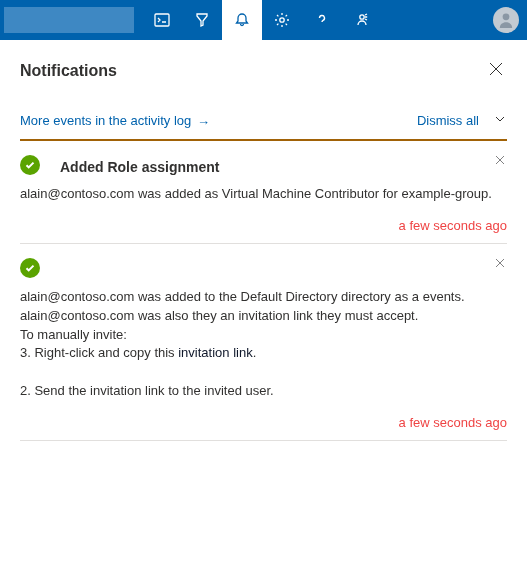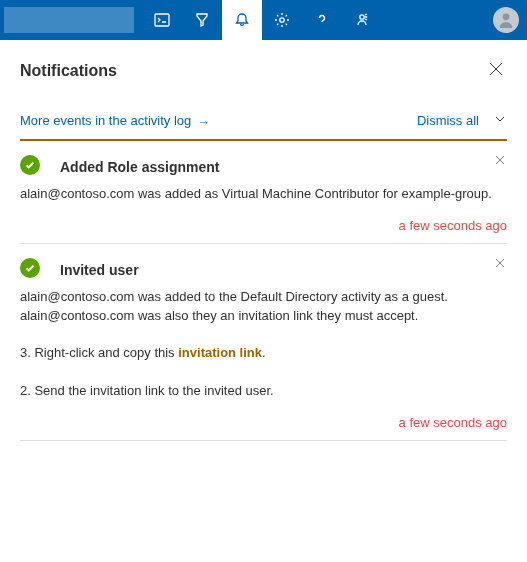--- a/index.html
+++ b/index.html
@@ -140,23 +140,22 @@
     line-height: 1.45;
     color: #323130;
   }
   .notif-time {
     text-align: right;
     font-size: 13px;
     color: #ef4444;
     margin-top: 14px;
   }
   .inline-link {
-    color: #a16207;
-    cursor: pointer;
-    font-weight: bold;
+    color: #0f172a;
+    cursor: pointer;
   }
 </style>
 </head>
 <body>
 
 <div class="topbar">
   <div class="search-box"></div>
   <div class="topbar-icons">
     <div class="topbar-icon">
       <svg width="16" height="16" viewBox="0 0 16 16" fill="none" stroke="currentColor" stroke-width="1.3">
@@ -249,26 +248,25 @@
       <svg width="10" height="10" viewBox="0 0 10 10" stroke="currentColor" stroke-width="1">
           <path d="M1 1l8 8M9 1L1 9"></path>
         </svg>
     </div>
     <div class="notif-head">
       <div class="status-circle">
         <svg width="12" height="12" viewBox="0 0 12 12" fill="none" stroke="#fff" stroke-width="2">
             <path d="M2.5 6.2l2.2 2.2L9.5 3.6"></path>
           </svg>
       </div>
-      <div class="notif-title">Invited user</div>
     </div>
     <div class="notif-body">
-      <span>alain@contoso.com was added to the Default Directory activity as a guest.</span><br>
+      <span>alain@contoso.com was added to the Default Directory directory as a events.</span><br>
       <span>alain@contoso.com was also they an invitation link they must accept.</span><br>
-      <br>
+      <span>To manually invite:</span><br>
       <span>3. Right-click and copy this </span><span class="inline-link">invitation link</span><span>.</span><br>
       <br>
       <span>2. Send the invitation link to the invited user.</span>
     </div>
     <div class="notif-time">a few seconds ago</div>
   </div>
 
 </div>
 
 </body></html>

